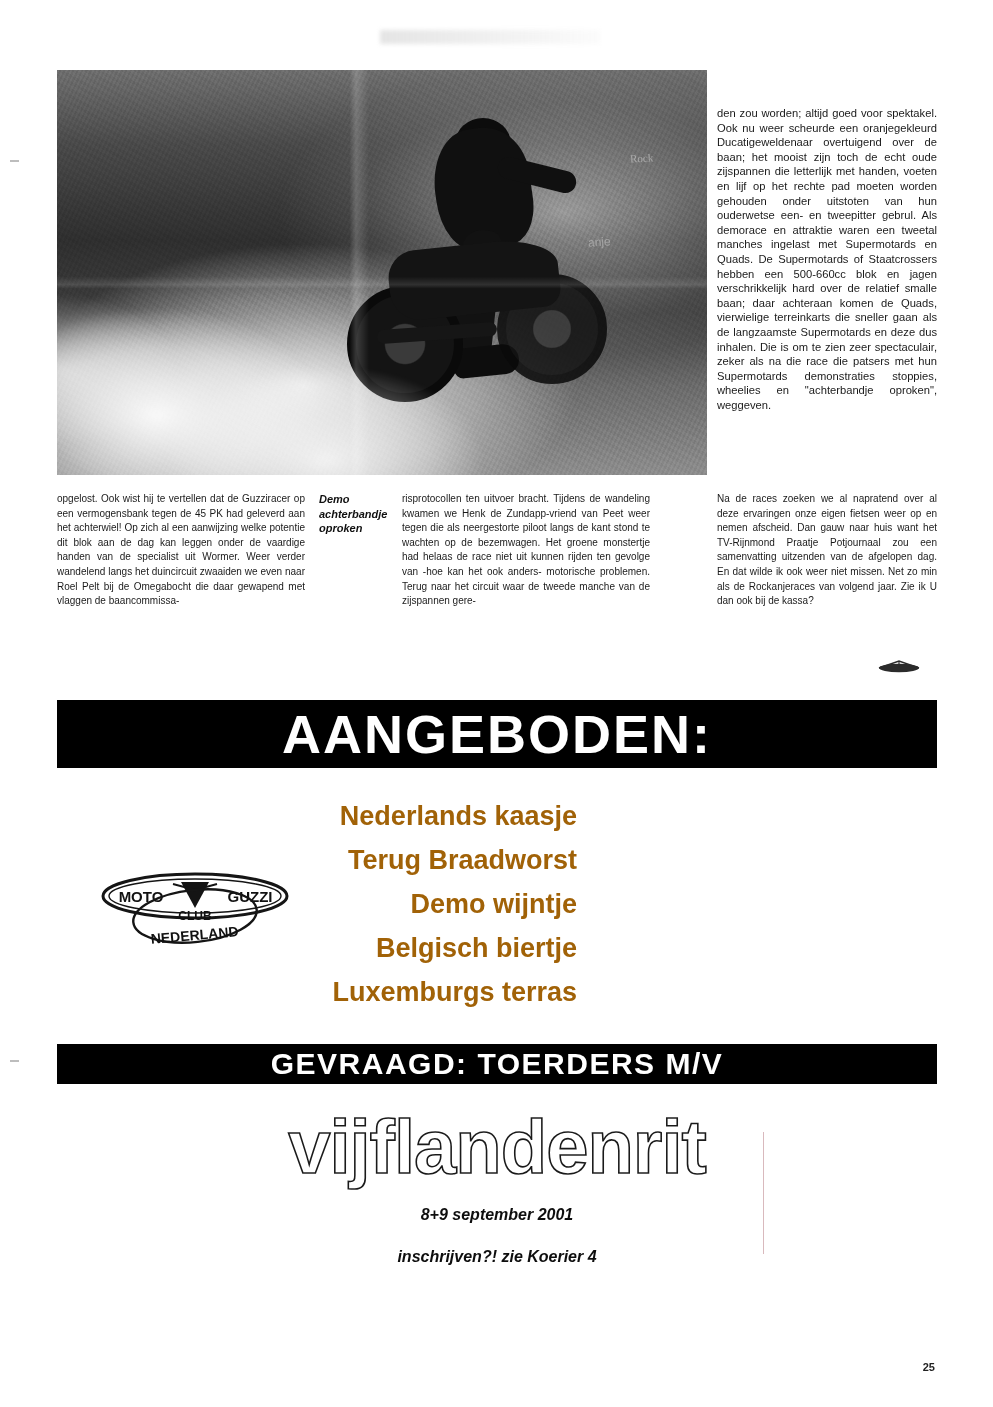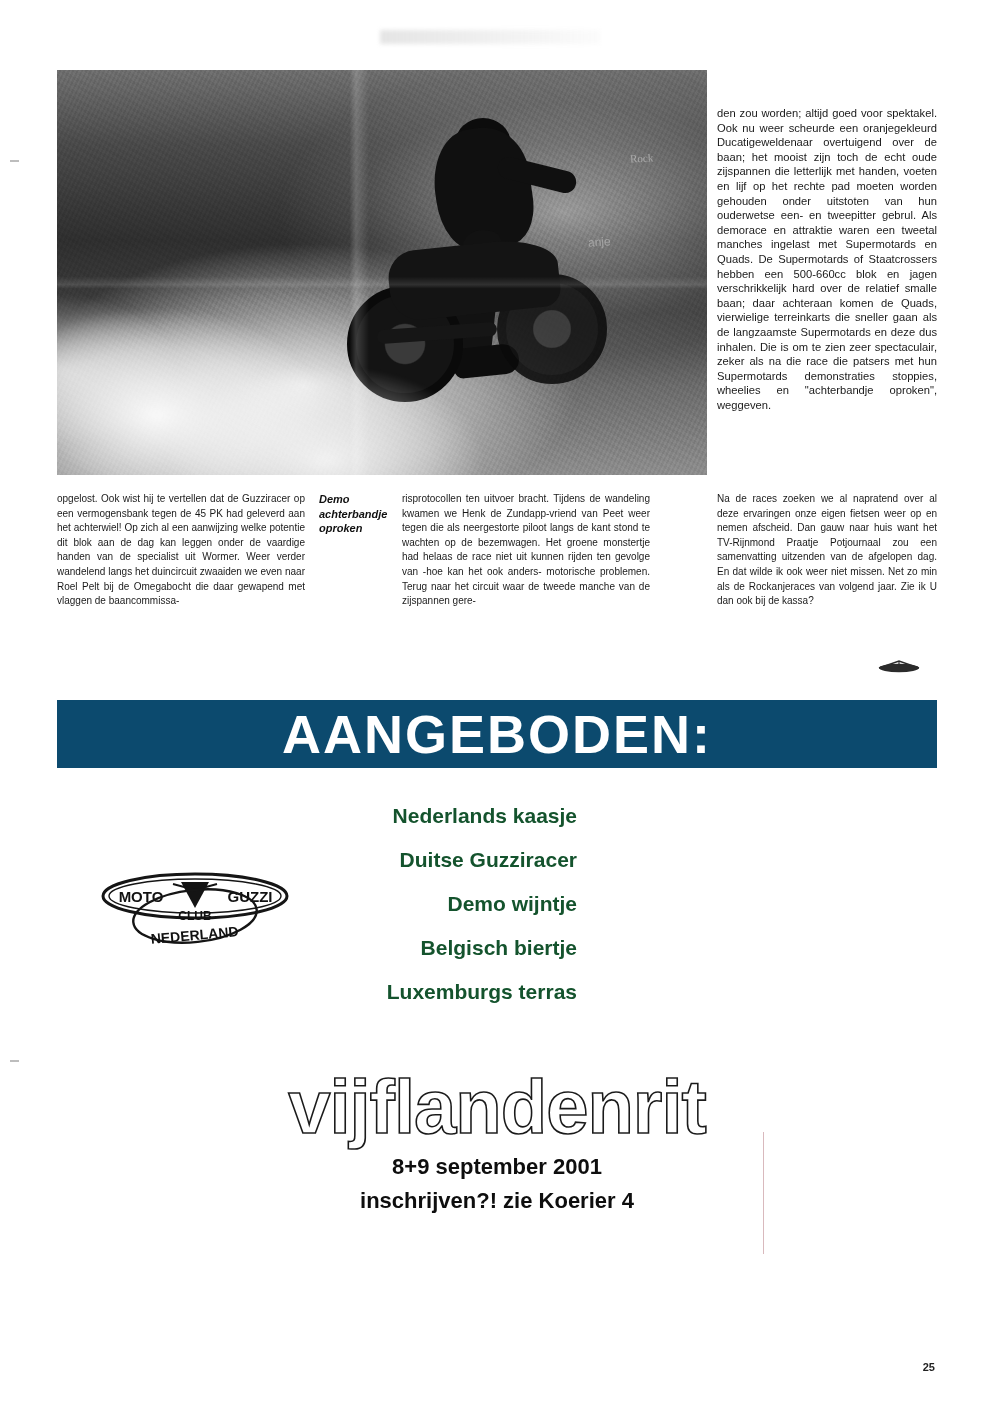--- a/index.html
+++ b/index.html
@@ -222,21 +222,21 @@
   .endmark svg { display:block; }
 
   
   .ad {
     position: absolute;
     left: 57px;
     top: 700px;
     width: 880px;
   }
   .banner {
-    background: #0c4a6e;
+    background: #000000;
     color: #ffffff;
     text-align: center;
     font-weight: bold;
     letter-spacing: 1px;
     box-sizing: border-box;
   }
   .banner-1 {
     height: 68px;
     line-height: 68px;
     font-size: 54px;
@@ -257,24 +257,24 @@
   .offer-list {
     position: absolute;
     left: 0;
     top: 0;
     width: 700px;
     text-align: right;
     padding-right: 180px;
     box-sizing: border-box;
   }
   .offer-list div {
-    font-size: 21px;
+    font-size: 27px;
     font-weight: bold;
     line-height: 44px;
-    color: #14532d;
+    color: #a16207;
   }
   .logo {
     position: absolute;
     left: 38px;
     top: 66px;
     width: 200px;
     height: 92px;
   }
   .logo svg { display: block; }
 
@@ -287,25 +287,26 @@
     font-size: 76px;
     font-weight: bold;
     letter-spacing: -1px;
     color: transparent;
     -webkit-text-stroke: 1.6px #1a1a1a;
     line-height: 86px;
     font-family: Liberation Sans, sans-serif;
   }
   .date-line {
     text-align: center;
-    font-size: 22px;
+    font-size: 16px;
     font-weight: bold;
     line-height: 34px;
     color: #0e0e0e;
-    margin-top: 0;
+    margin-top: 8px;
+    font-style: italic;
   }
   .ad-rule {
     position: absolute;
     left: 706px;
     top: 432px;
     width: 1px;
     height: 122px;
     background: #d9b9bd;
   }
   .page-number {
@@ -397,27 +398,28 @@
           <text x="155" y="42" font-family="Liberation Sans, sans-serif" font-size="15" font-weight="bold" fill="#111" text-anchor="middle">GUZZI</text>
           <path d="M86 22 L114 22 L100 48 Z" fill="#141414"></path>
           <path d="M78 24 L100 30 L122 24" fill="none" stroke="#141414" stroke-width="2"></path>
           <ellipse cx="100" cy="56" rx="62" ry="26" fill="none" stroke="#151515" stroke-width="2.4" transform="rotate(-6 100 56)"></ellipse>
           <text x="100" y="60" font-family="Liberation Sans, sans-serif" font-size="12" font-weight="bold" fill="#111" text-anchor="middle">CLUB</text>
           <text x="100" y="80" font-family="Liberation Sans, sans-serif" font-size="14" font-weight="bold" fill="#111" text-anchor="middle" transform="rotate(-5 100 80)">NEDERLAND</text>
         </svg>
       </div>
       <div class="offer-list">
         <div>Nederlands kaasje</div>
-        <div>Duitse Guzziracer</div>
+        <div>Terug Braadworst</div>
         <div>Demo wijntje</div>
         <div>Belgisch biertje</div>
         <div>Luxemburgs terras</div>
       </div>
     </div>
 
+    <div class="banner banner-2">GEVRAAGD: TOERDERS  M/V</div>
 
     <div class="vijf-wrap">
       <div class="vijf">vijflandenrit</div>
     </div>
 
     <div class="date-line">8+9 september 2001</div>
     <div class="date-line">inschrijven?! zie Koerier 4</div>
 
     <div class="ad-rule"></div>
   </div>

